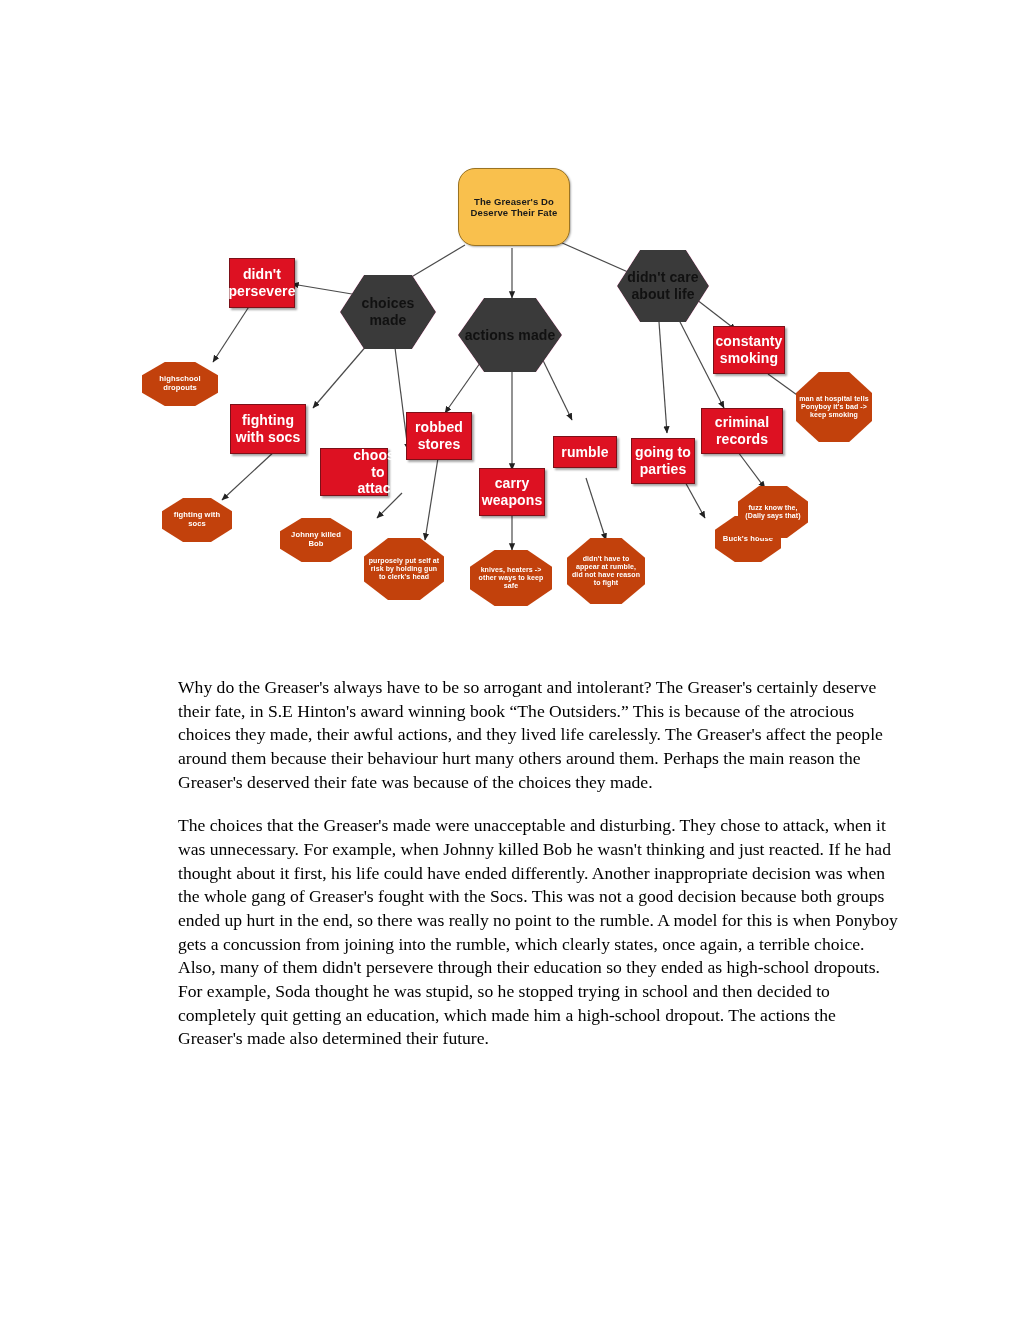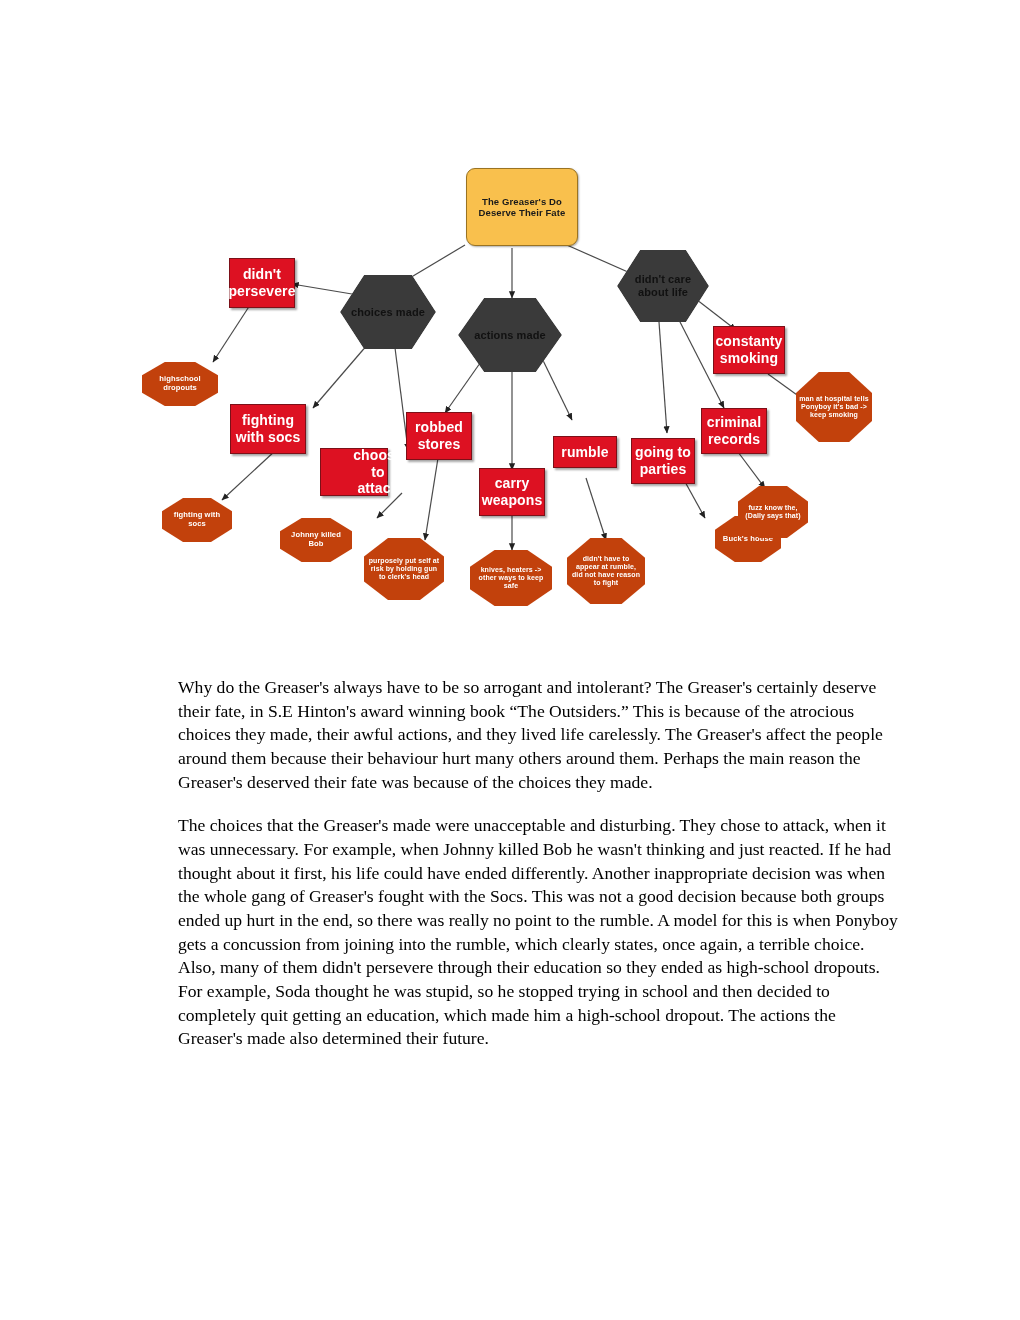--- a/index.html
+++ b/index.html
@@ -47,32 +47,31 @@
     line-height: 1.18;
     z-index: 3;
     letter-spacing: 0.1px;
   }
   .node .lbl { display: block; padding: 0 3px; }
 
   
   .n-root {
     background: #f9c04d;
     border: 1px solid #9a7322;
-    border-radius: 9px;
+    border-radius: 17px;
     color: #1a1a1a;
     font-size: 9.5px;
     font-weight: bold;
     box-shadow: 1px 1px 2px rgba(0,0,0,.32);
-    margin-left: 8px;
   }
   
   .n-hex {
-    background: #e5e5e5;
+    background: #ec4899;
     color: #111111;
-    font-size: 11px;
+    font-size: 14px;
     font-weight: bold;
     -webkit-clip-path: polygon(25% 0%, 75% 0%, 100% 50%, 75% 100%, 25% 100%, 0% 50%);
     clip-path: polygon(25% 0%, 75% 0%, 100% 50%, 75% 100%, 25% 100%, 0% 50%);
     filter: drop-shadow(1px 1px 1px rgba(0,0,0,.4));
   }
   .n-hex::before {
     content: "";
     position: absolute;
     inset: 0;
     background: #3a3a3a;
@@ -203,21 +202,21 @@
     </div>
     <div class="node n-rect" style="left:339px; top:318px; width:66px; height:48px;">
       <span class="lbl">carry weapons</span>
     </div>
     <div class="node n-rect" style="left:413px; top:286px; width:64px; height:32px;">
       <span class="lbl">rumble</span>
     </div>
     <div class="node n-rect" style="left:491px; top:288px; width:64px; height:46px;">
       <span class="lbl">going to parties</span>
     </div>
-    <div class="node n-rect" style="left:561px; top:258px; width:66px; height:46px;">
+    <div class="node n-rect" style="left:561px; top:258px; width:82px; height:46px;">
       <span class="lbl">criminal records</span>
     </div>
     <div class="node n-rect" style="left:573px; top:176px; width:72px; height:48px;">
       <span class="lbl">constanty smoking</span>
     </div>
 
     <div class="node n-oct" style="left:2px; top:212px; width:76px; height:44px;">
       <span class="lbl">highschool dropouts</span>
     </div>
     <div class="node n-oct" style="left:22px; top:348px; width:70px; height:44px;">

